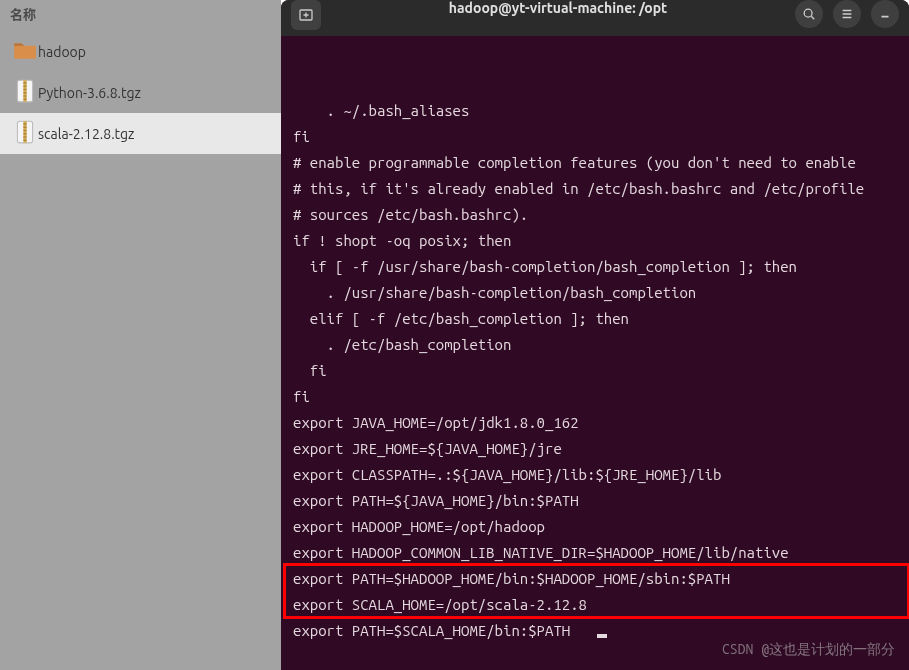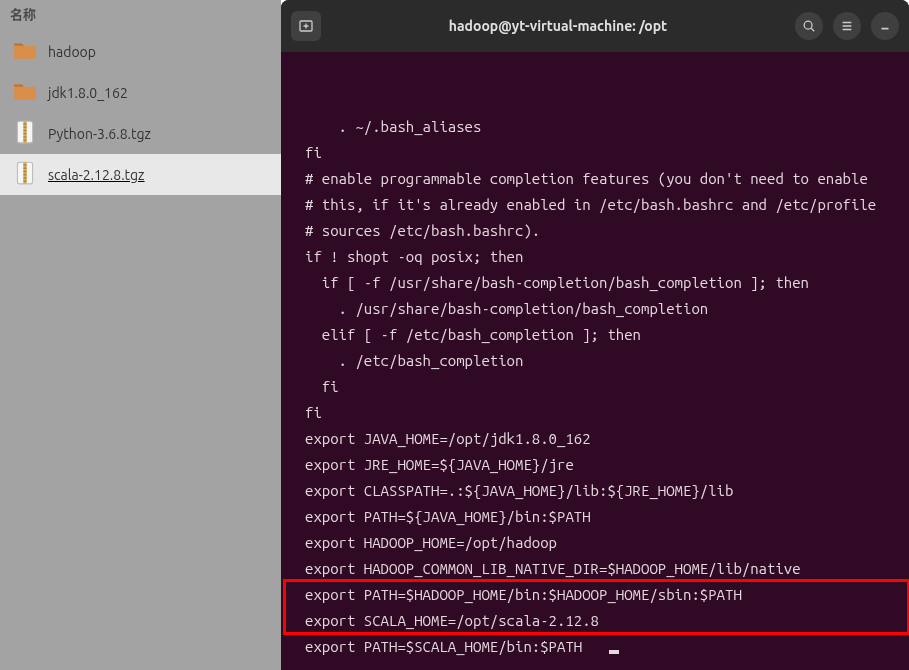--- a/index.html
+++ b/index.html
@@ -1,61 +1,54 @@
 <!DOCTYPE html>
 <html><head>
   <meta charset="utf-8">
   <style>
     * { margin: 0; padding: 0; box-sizing: border-box; }
     body { font-family: "Ubuntu", "Noto Sans CJK SC", sans-serif; display: flex; width: 909px; height: 670px; overflow: hidden; background: #fff; }
     
     .file-panel { width: 281px; background: #a3a3a3; flex-shrink: 0; }
     .file-header { font-size: 13px; color: #4a4a4a; padding: 4px 10px; font-weight: 600; }
     .file-list { padding: 4px 0; }
-    .file-item { display: flex; align-items: center; padding: 6px 12px; cursor: pointer; gap: 10px; }
-    .file-item.selected { background: #e8e8e8; text-decoration: underline; }
+    .file-item { display: flex; align-items: center; padding: 6px 12px; cursor: pointer; }
+    .file-item.selected { background: #e8e8e8; }
     .file-label { font-size: 14px; color: #333; }
     
     .icon-svg { width: 26px; height: 26px; flex-shrink: 0; }
     
     .terminal-window { flex: 1; background: #300a24; display: flex; flex-direction: column; border-radius: 8px 8px 0 0; overflow: hidden; position: relative; }
-    .titlebar { height: 52px; background: #2b2b2b; display: flex; align-items: center; justify-content: space-between; padding: 0 10px; }
+    .titlebar { height: 36px; background: #2b2b2b; display: flex; align-items: flex-start; justify-content: space-between; padding: 0 10px; }
     .titlebar-left { display: flex; align-items: center; }
     .titlebar-btn { width: 30px; height: 30px; border-radius: 6px; background: #404040; display: flex; align-items: center; justify-content: center; cursor: pointer; }
     .titlebar-center { color: #e0e0e0; font-size: 14px; font-weight: 600; }
     .titlebar-right { display: flex; gap: 10px; }
     .win-btn { width: 28px; height: 28px; border-radius: 50%; background: #3f3f3f; display: flex; align-items: center; justify-content: center; cursor: pointer; }
     
-    .terminal-content { flex: 1; padding: 10px 24px; font-family: "Ubuntu Mono", "DejaVu Sans Mono", monospace; font-size: 15px; color: #e5d9df; line-height: 26px; white-space: pre; overflow: hidden; position: relative; }
+    .terminal-content { flex: 1; padding: 10px 12px; font-family: "Ubuntu Mono", "DejaVu Sans Mono", monospace; font-size: 15px; color: #e5d9df; line-height: 26px; white-space: pre; overflow: hidden; position: relative; }
     .terminal-line { display: block; }
     
     .red-box { position: absolute; border: 3px solid #ff0000; pointer-events: none; }
     .cursor { display: inline-block; width: 10px; height: 4px; background: #e5d9df; vertical-align: baseline; margin-left: 2px; position: relative; top: 2px; }
     
     .watermark { position: absolute; bottom: 8px; right: 14px; color: rgba(200,200,200,0.55); font-size: 14px; }
   </style>
 </head>
 <body>
 
 <div class="file-panel">
   <div class="file-header">名称</div>
   <div class="file-list">
       <div class="file-item">
         <span><svg class="icon-svg" viewBox="0 0 24 24">
             <path d="M2 6 L2 20 L22 20 L22 8 L11 8 L9 6 Z" fill="#d98e4a"></path>
             <path d="M2 6 L9 6 L11 8 L2 8 Z" fill="#b8733a"></path>
           </svg></span>
         <span class="file-label">hadoop</span>
-      </div>
-      <div class="file-item">
-        <span><svg class="icon-svg" viewBox="0 0 24 24">
-            <path d="M2 6 L2 20 L22 20 L22 8 L11 8 L9 6 Z" fill="#d98e4a"></path>
-            <path d="M2 6 L9 6 L11 8 L2 8 Z" fill="#b8733a"></path>
-          </svg></span>
-        <span class="file-label">jdk1.8.0_162</span>
       </div>
       <div class="file-item">
         <span><svg class="icon-svg" viewBox="0 0 24 24">
             <rect x="5" y="2" width="14" height="20" rx="2" fill="#f5f5f5" stroke="#bbb" stroke-width="1"></rect>
             <rect x="10.5" y="2" width="3" height="20" fill="#d4aa55"></rect>
             <rect x="10.5" y="4" width="3" height="1.2" fill="#aa8533"></rect>
             <rect x="10.5" y="7" width="3" height="1.2" fill="#aa8533"></rect>
             <rect x="10.5" y="10" width="3" height="1.2" fill="#aa8533"></rect>
             <rect x="10.5" y="13" width="3" height="1.2" fill="#aa8533"></rect>
             <rect x="10.5" y="16" width="3" height="1.2" fill="#aa8533"></rect>
@@ -108,14 +101,15 @@
       <div class="win-btn">
         <svg width="14" height="14" viewBox="0 0 16 16">
             <line x1="4" y1="11" x2="12" y2="11" stroke="#ccc" stroke-width="1.8"></line>
           </svg>
       </div>
     </div>
   </div>
   <div class="terminal-content">
     <div id="term-lines"><span class="terminal-line">    . ~/.bash_aliases</span><span class="terminal-line">fi</span><span class="terminal-line"></span><span class="terminal-line"># enable programmable completion features (you don't need to enable</span><span class="terminal-line"># this, if it's already enabled in /etc/bash.bashrc and /etc/profile</span><span class="terminal-line"># sources /etc/bash.bashrc).</span><span class="terminal-line">if ! shopt -oq posix; then</span><span class="terminal-line">  if [ -f /usr/share/bash-completion/bash_completion ]; then</span><span class="terminal-line">    . /usr/share/bash-completion/bash_completion</span><span class="terminal-line">  elif [ -f /etc/bash_completion ]; then</span><span class="terminal-line">    . /etc/bash_completion</span><span class="terminal-line">  fi</span><span class="terminal-line">fi</span><span class="terminal-line">export JAVA_HOME=/opt/jdk1.8.0_162</span><span class="terminal-line">export JRE_HOME=${JAVA_HOME}/jre</span><span class="terminal-line">export CLASSPATH=.:${JAVA_HOME}/lib:${JRE_HOME}/lib</span><span class="terminal-line">export PATH=${JAVA_HOME}/bin:$PATH</span><span class="terminal-line">export HADOOP_HOME=/opt/hadoop</span><span class="terminal-line">export HADOOP_COMMON_LIB_NATIVE_DIR=$HADOOP_HOME/lib/native</span><span class="terminal-line">export PATH=$HADOOP_HOME/bin:$HADOOP_HOME/sbin:$PATH</span><span class="terminal-line">export SCALA_HOME=/opt/scala-2.12.8</span><span class="terminal-line">export PATH=$SCALA_HOME/bin:$PATH   <span class="cursor"></span></span></div>
     <div class="red-box" id="red-box" style="left: 2px; width: 627px; height: 56px; top: 527px;"></div>
+    <div class="watermark">CSDN @这也是计划的一部分</div>
   </div>
 </div>
 
 </body></html>

